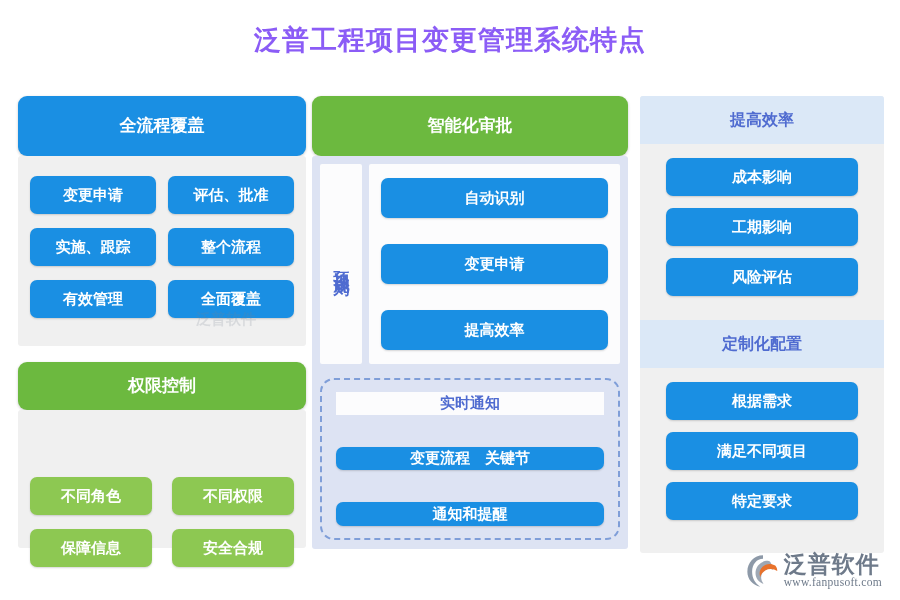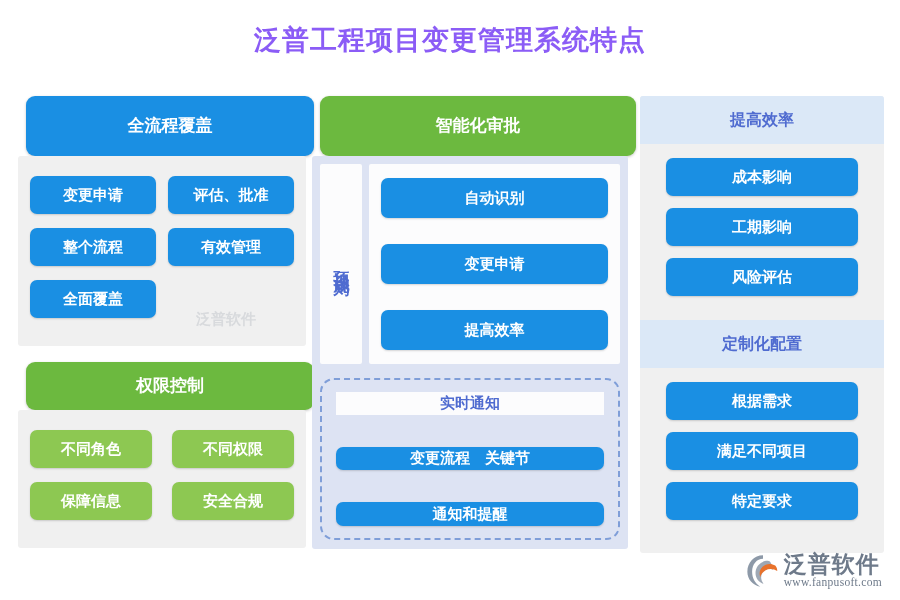--- a/index.html
+++ b/index.html
@@ -32,21 +32,21 @@
 
   
   .card-head {
     border-radius: 9px;
     text-align: center;
     font-size: 17px;
     font-weight: bold;
     color: #ffffff;
     line-height: 1.2;
     box-shadow: 0 1px 3px rgba(0,0,0,.22);
-    display: flex; align-items: center; justify-content: center; margin-left: 8px;
+    display: flex; align-items: center; justify-content: center;
   }
   .head-blue  { background: #1a8fe3; }
   .head-green { background: #6cb93f; }
 
   
   .panel-gray {
     background: #f0f0f0;
     border-radius: 3px;
   }
   .panel-lav {
@@ -85,20 +85,21 @@
 
   .c1-head2 { position: absolute; left: 0; top: 266px; width: 288px; height: 48px; }
   .c1-body2 {
     position: absolute; left: 0; top: 314px; width: 288px; height: 138px;
     padding: 20px 12px 14px 12px;
   }
   .c1-grid2 {
     display: grid;
     grid-template-columns: 1fr 1fr;
     gap: 14px 20px;
+    margin-top: 47px;
   }
   .c1-grid2 .pill { height: 38px; }
 
   
   .c2-head { position: absolute; left: 0; top: 0; width: 316px; height: 60px; }
   .c2-body {
     position: absolute; left: 0; top: 60px; width: 316px; height: 393px;
     padding: 8px;
   }
   .c2-upper {
@@ -209,20 +210,21 @@
   <div class="title">泛普工程项目变更管理系统特点</div>
 
   <div class="col col-1">
 
     <div class="card-head head-blue c1-head">全流程覆盖</div>
 
     <div class="panel-gray c1-body">
       <div class="c1-grid">
         <div class="pill pill-blue">变更申请</div>
         <div class="pill pill-blue">评估、批准</div>
+        <div class="pill pill-blue">实施、跟踪</div>
         <div class="pill pill-blue">整个流程</div>
         <div class="pill pill-blue">有效管理</div>
         <div class="pill pill-blue">全面覆盖</div>
       </div>
     </div>
 
     <div class="card-head head-green c1-head2">权限控制</div>
 
     <div class="panel-gray c1-body2">
       <div class="c1-grid2">

